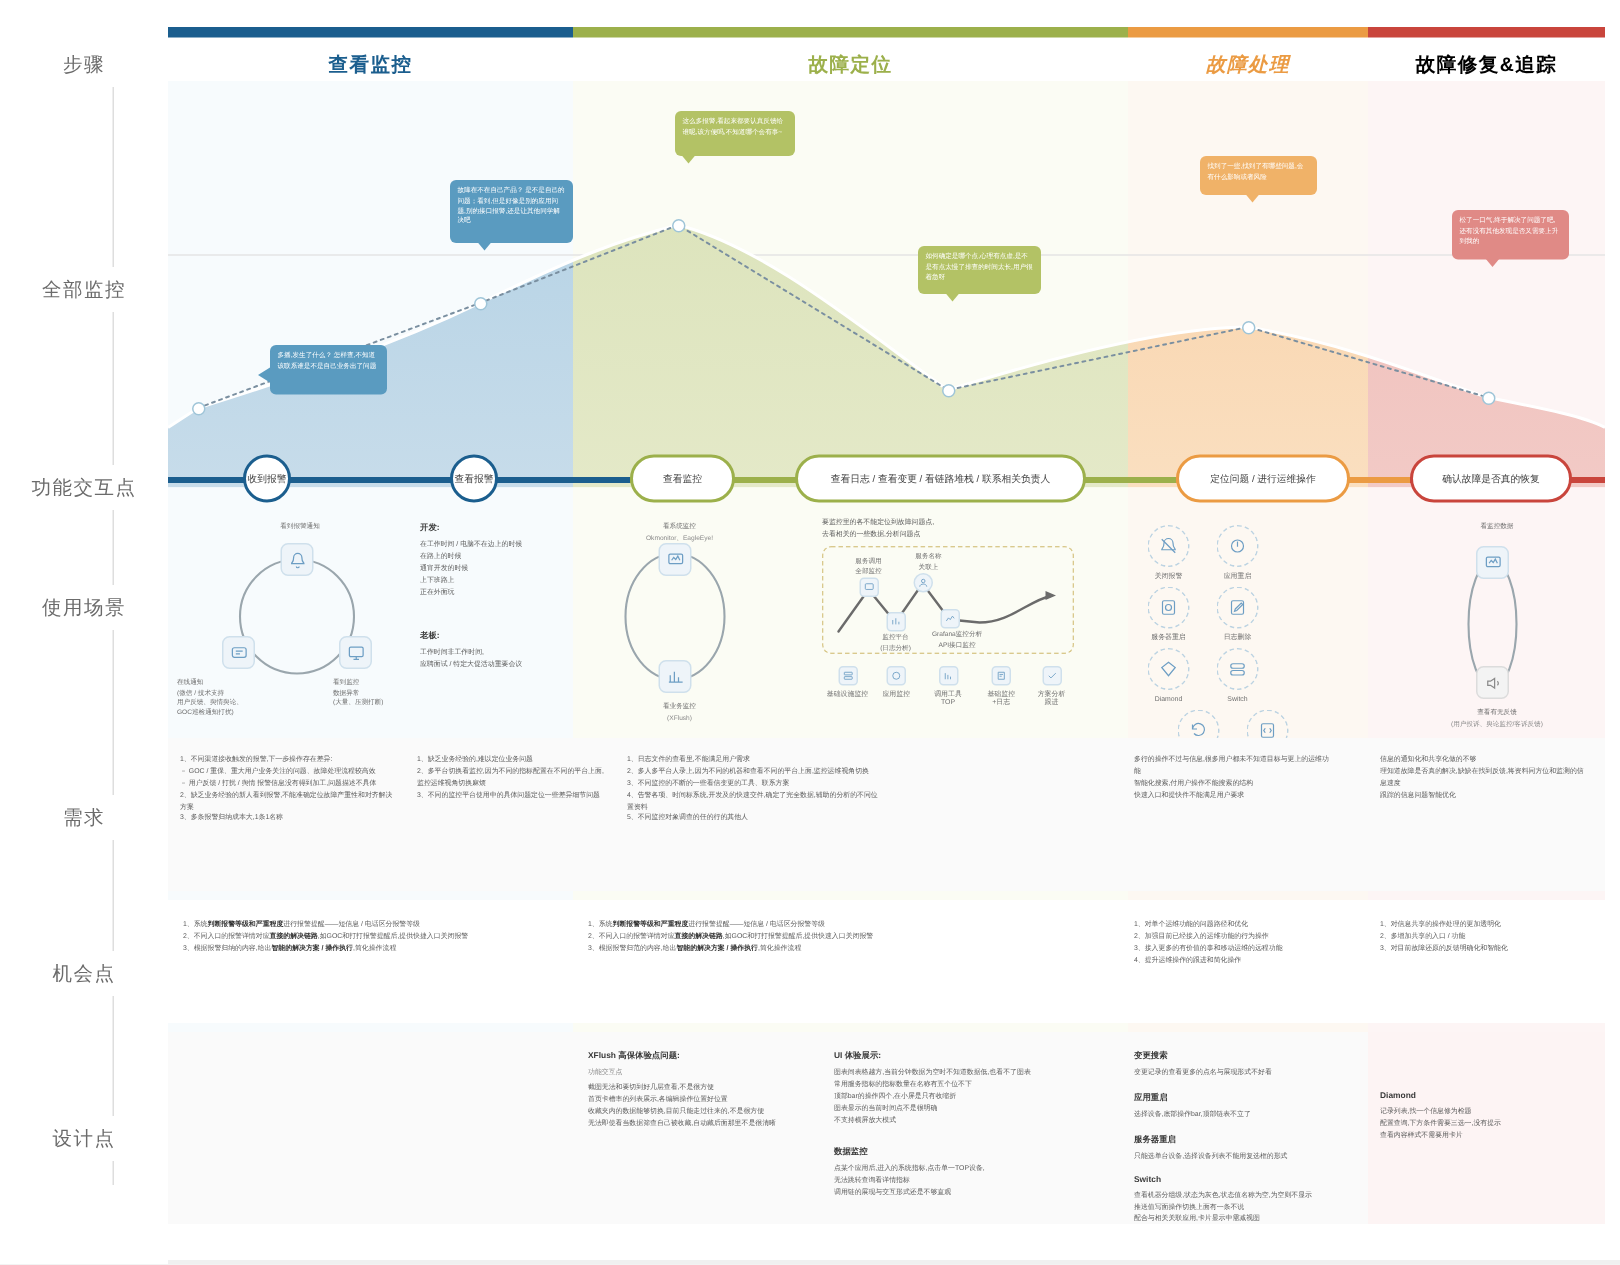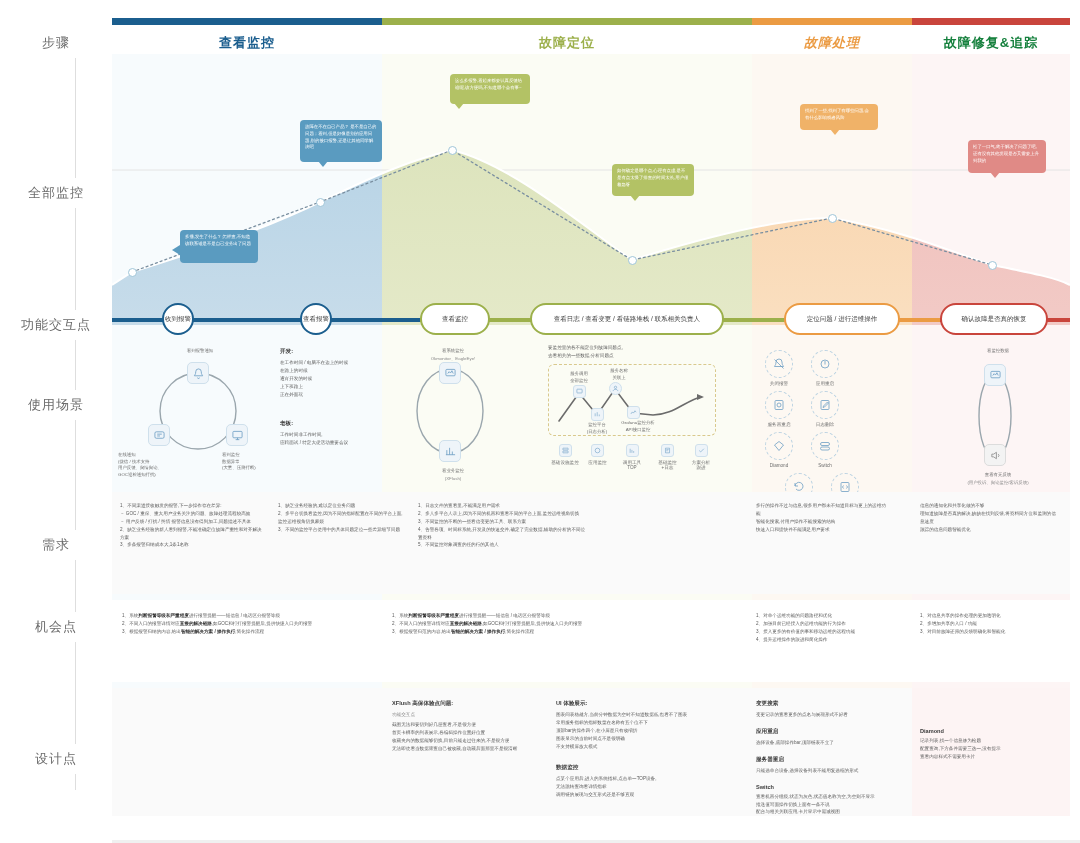--- a/index.html
+++ b/index.html
@@ -53,40 +53,40 @@
     <div class="coltint" style="left:752px;width:160px;background:#fdf8f2;"></div>
     <div class="coltint" style="left:912px;width:158px;background:#fdf5f5;"></div>
 
     <div class="rail">
       <div class="rail-line"></div>
       <div class="rail-lbl" style="top:28px;">步骤</div>
       <div class="rail-lbl" style="top:178px;">全部监控</div>
       <div class="rail-lbl" style="top:310px;">功能交互点</div>
       <div class="rail-lbl" style="top:390px;text-align:center;">使用场景</div>
       <div class="rail-lbl" style="top:530px;">需求</div>
-      <div class="rail-lbl" style="top:612px;">机会点</div>
+      <div class="rail-lbl" style="top:634px;">机会点</div>
       <div class="rail-lbl" style="top:712px;margin-top:32px;">设计点</div>
     </div>
 
     <div class="phases">
       <div class="ph" style="left:0;width:270px;">
         <div class="bar" style="background:#1b5e8e;"></div>
         <div class="nm" style="color:#1b5e8e;">查看监控</div>
       </div>
       <div class="ph" style="left:270px;width:370px;">
         <div class="bar" style="background:#9cb04b;"></div>
         <div class="nm" style="color:#9cb04b;">故障定位</div>
       </div>
       <div class="ph" style="left:640px;width:160px;">
         <div class="bar" style="background:#eb9b43;"></div>
         <div class="nm" style="color:#eb9b43;font-style:italic;">故障处理</div>
       </div>
       <div class="ph" style="left:800px;width:158px;">
         <div class="bar" style="background:#c9453c;"></div>
-        <div class="nm" style="color:#15803d;">故障修复&amp;追踪</div>
+        <div class="nm" style="color:#000000;">故障修复&amp;追踪</div>
       </div>
     </div>
 
     <div class="curvewrap">
       <svg width="958" height="265">
         <defs>
           <linearGradient id="g1" x1="0" y1="0" x2="0" y2="1">
             <stop offset="0" stop-color="#b8d4e6"></stop>
               <stop offset="1" stop-color="#c7dcea"></stop>
           </linearGradient>

